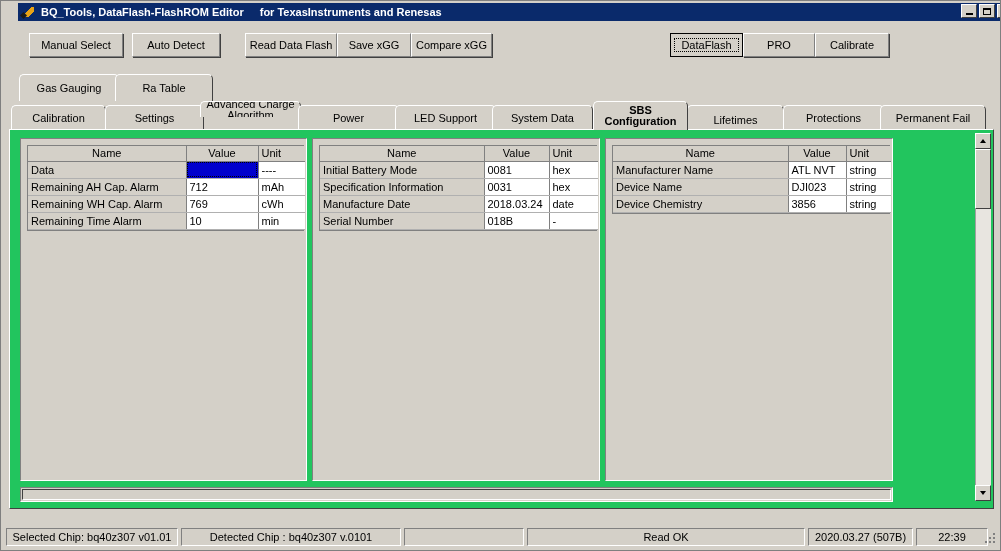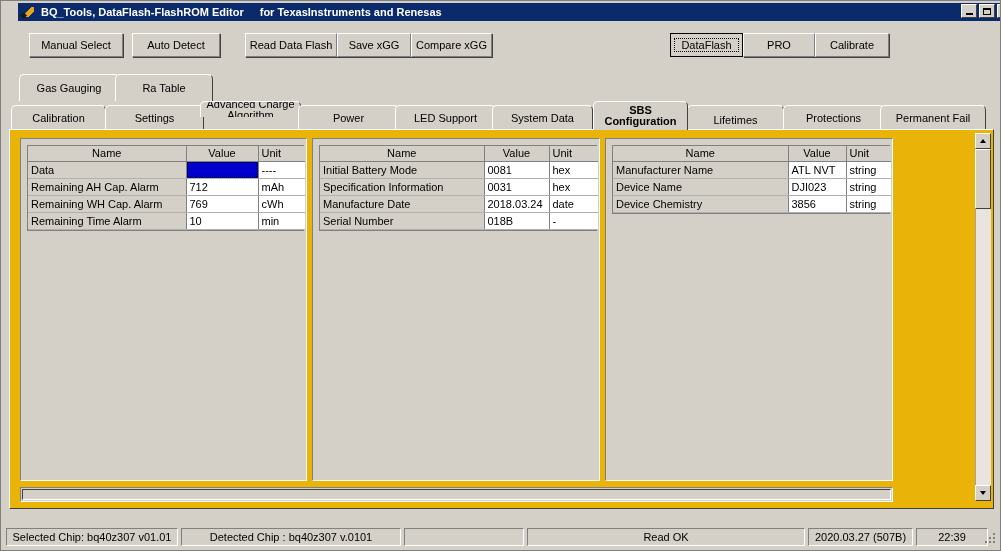--- a/index.html
+++ b/index.html
@@ -175,21 +175,21 @@
   #tab-sbs         { left: 592px; top: 0px;  width: 95px;  height: 29px; background:#d4d0c8; }
   #tab-lifetimes   { left: 686px; top: 4px;  width: 97px;  height: 30px; }
   #tab-protections { left: 782px; top: 4px;  width: 101px; height: 25px; }
   #tab-permfail    { left: 879px; top: 4px;  width: 106px; height: 25px; }
 
   
   .tabpage {
     position: absolute;
     left: 8px; top: 128px;
     width: 985px; height: 380px;
-    background: #eab308;
+    background: #22c55e;
     border-top: 1px solid #ffffff;
     border-left: 1px solid #ffffff;
     border-right: 1px solid #404040;
     border-bottom: 1px solid #404040;
     box-sizing: border-box;
   }
 
   .panel {
     position: absolute;
     background: #d4d0c8;

